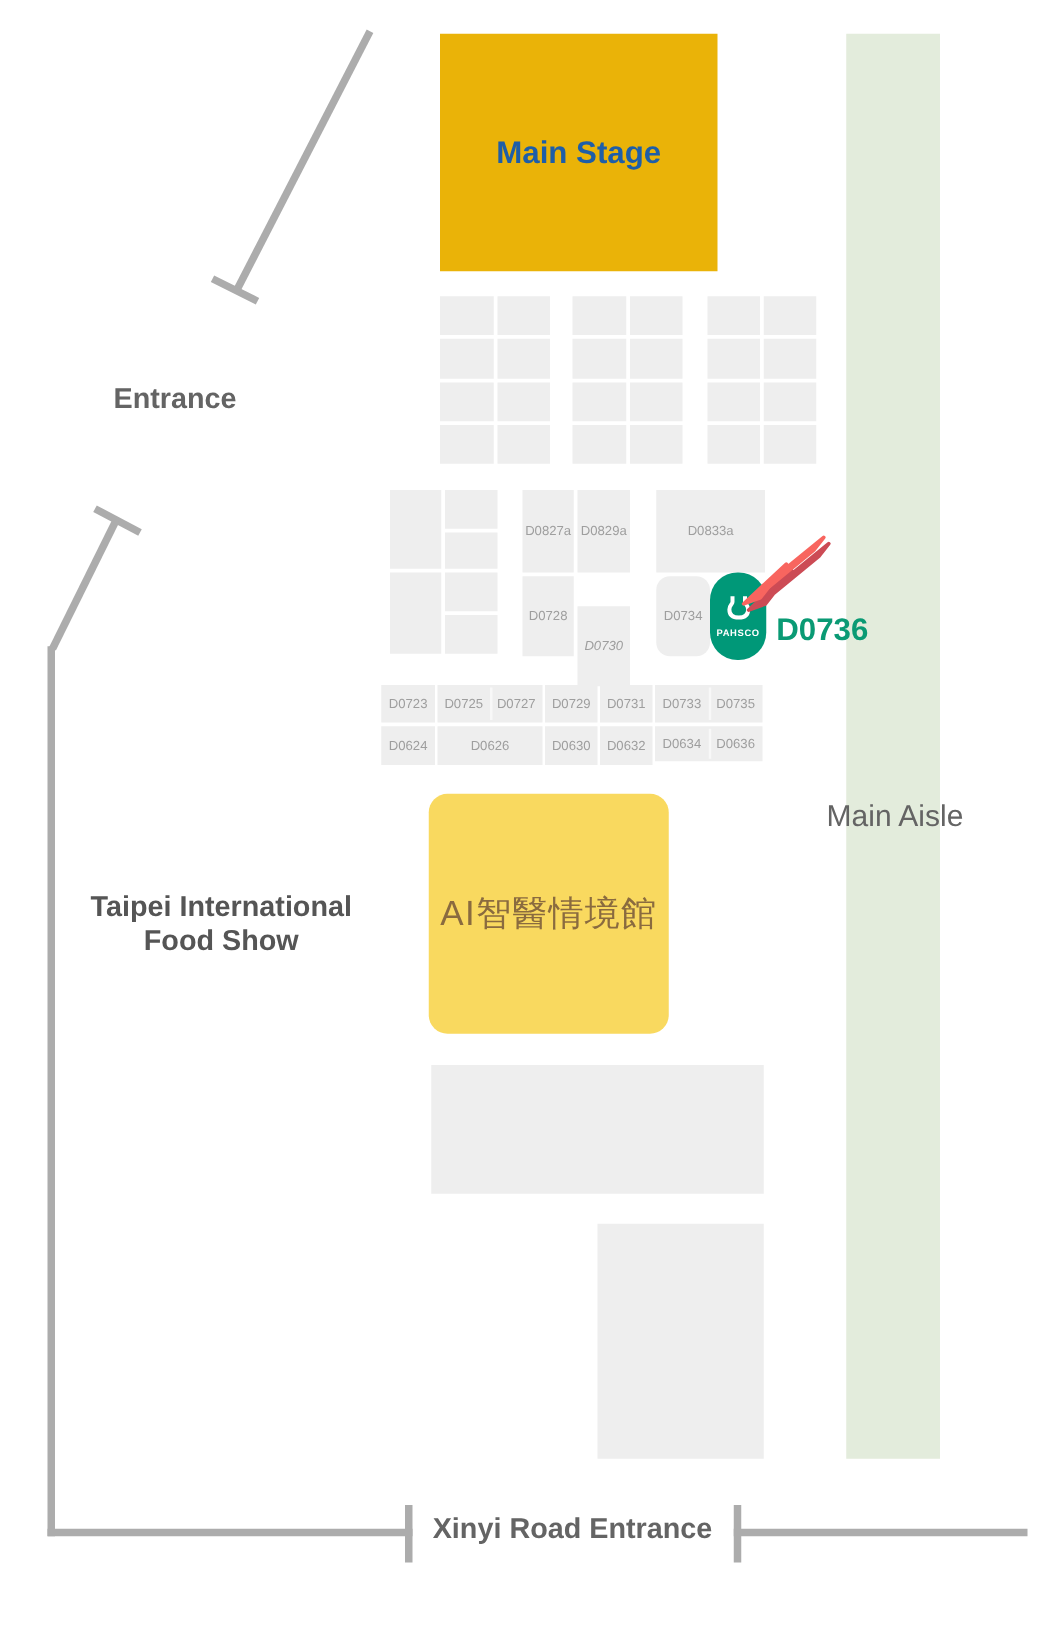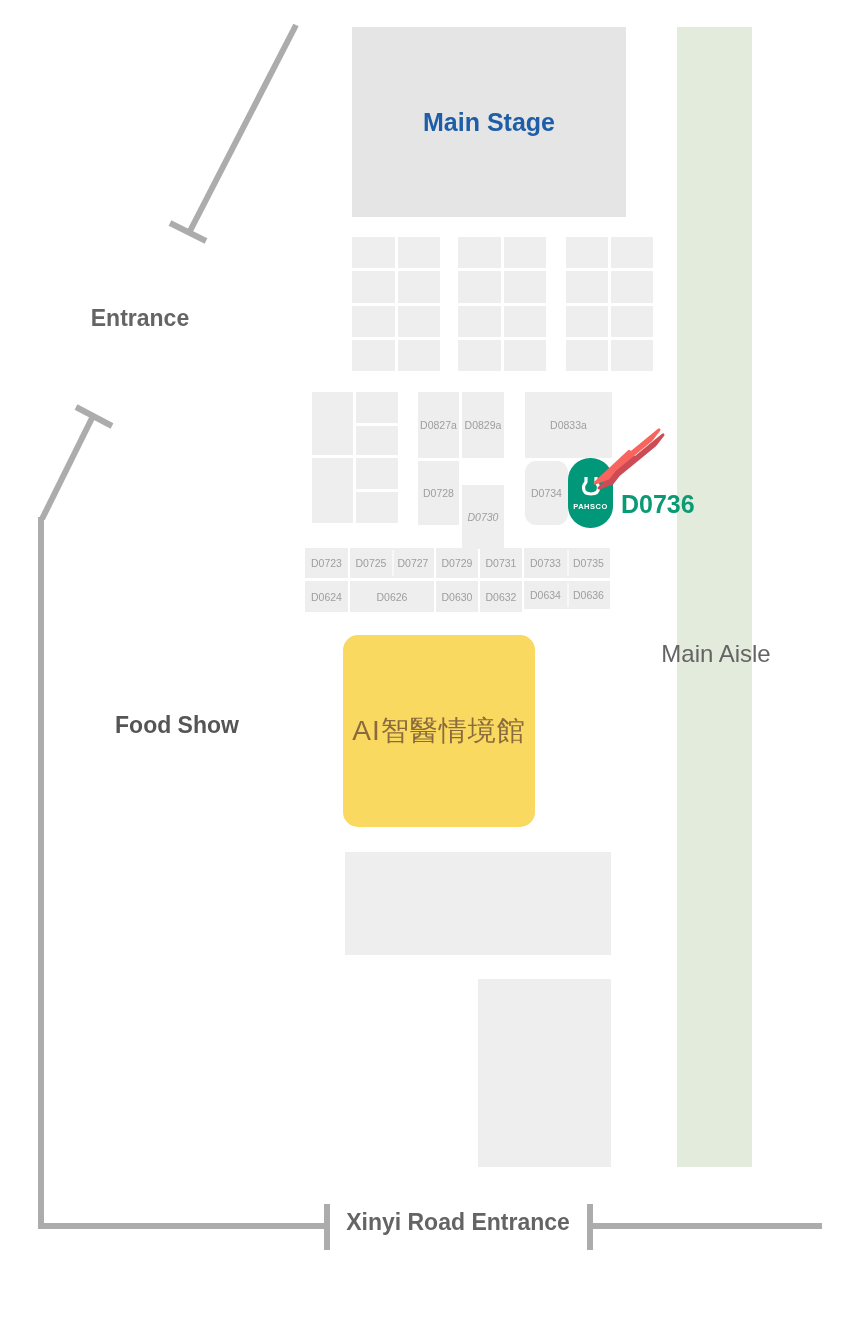--- a/index.html
+++ b/index.html
@@ -4,21 +4,21 @@
 <style>
   html,body{margin:0;padding:0;background:#ffffff;}
   #map{position:relative;width:849px;height:1321px;background:#ffffff;overflow:hidden;
        font-family:"Liberation Sans", sans-serif;}
   .abs{position:absolute;}
   .cell{position:absolute;background:#EEEEEE;}
   .cell.labeled{display:flex;align-items:center;justify-content:center;
        color:#9E9E9E;font-size:10.5px;}
   .grid-block{position:absolute;display:grid;gap:3px;}
   .grid-block > div{background:#EEEEEE;}
-  .stage{position:absolute;left:352px;top:27px;width:274px;height:190px;background:#e5e5e5;
+  .stage{position:absolute;left:352px;top:27px;width:222px;height:190px;background:#eab308;
        display:flex;align-items:center;justify-content:center;}
   .stage-label{color:#1E5EA8;font-size:25px;font-weight:600;}
   .aisle{position:absolute;left:677px;top:27px;width:75px;height:1140px;background:#E3ECDC;}
   .road-label{position:absolute;color:#646464;font-weight:600;text-align:center;line-height:1.12;}
   .pavilion{position:absolute;left:343px;top:635px;width:192px;height:192px;background:#F9D95F;
        display:flex;align-items:center;justify-content:center;border-radius:15px;}
   .pavilion-label{color:#8A6B3F;font-size:28px;letter-spacing:1px;}
   .foodshow{position:absolute;left:47px;top:712px;width:260px;text-align:center;
        color:#555555;font-size:23px;font-weight:700;line-height:1.18;}
   .pahsco{position:absolute;left:568px;top:458px;width:45px;height:70px;background:#009878;
@@ -171,20 +171,21 @@
   </div>
 
   <div class="cell" style="left:345px;top:852px;width:266px;height:103px;"></div>
   <div class="cell" style="left:478px;top:979px;width:133px;height:188px;"></div>
 
   <div class="road-label" style="left:30px;top:306px;width:220px;font-size:23px;">
     <div>Entrance</div>
   </div>
 
   <div class="foodshow">
+    <div>Taipei International</div>
     <div>Food Show</div>
   </div>
 
   <div class="road-label" style="left:640px;top:641px;width:152px;font-size:24px;font-weight:500;">Main Aisle</div>
 
   <div class="road-label" style="left:338px;top:1210px;width:240px;font-size:23px;">Xinyi Road Entrance</div>
 
 </div>
 
 </body></html>

